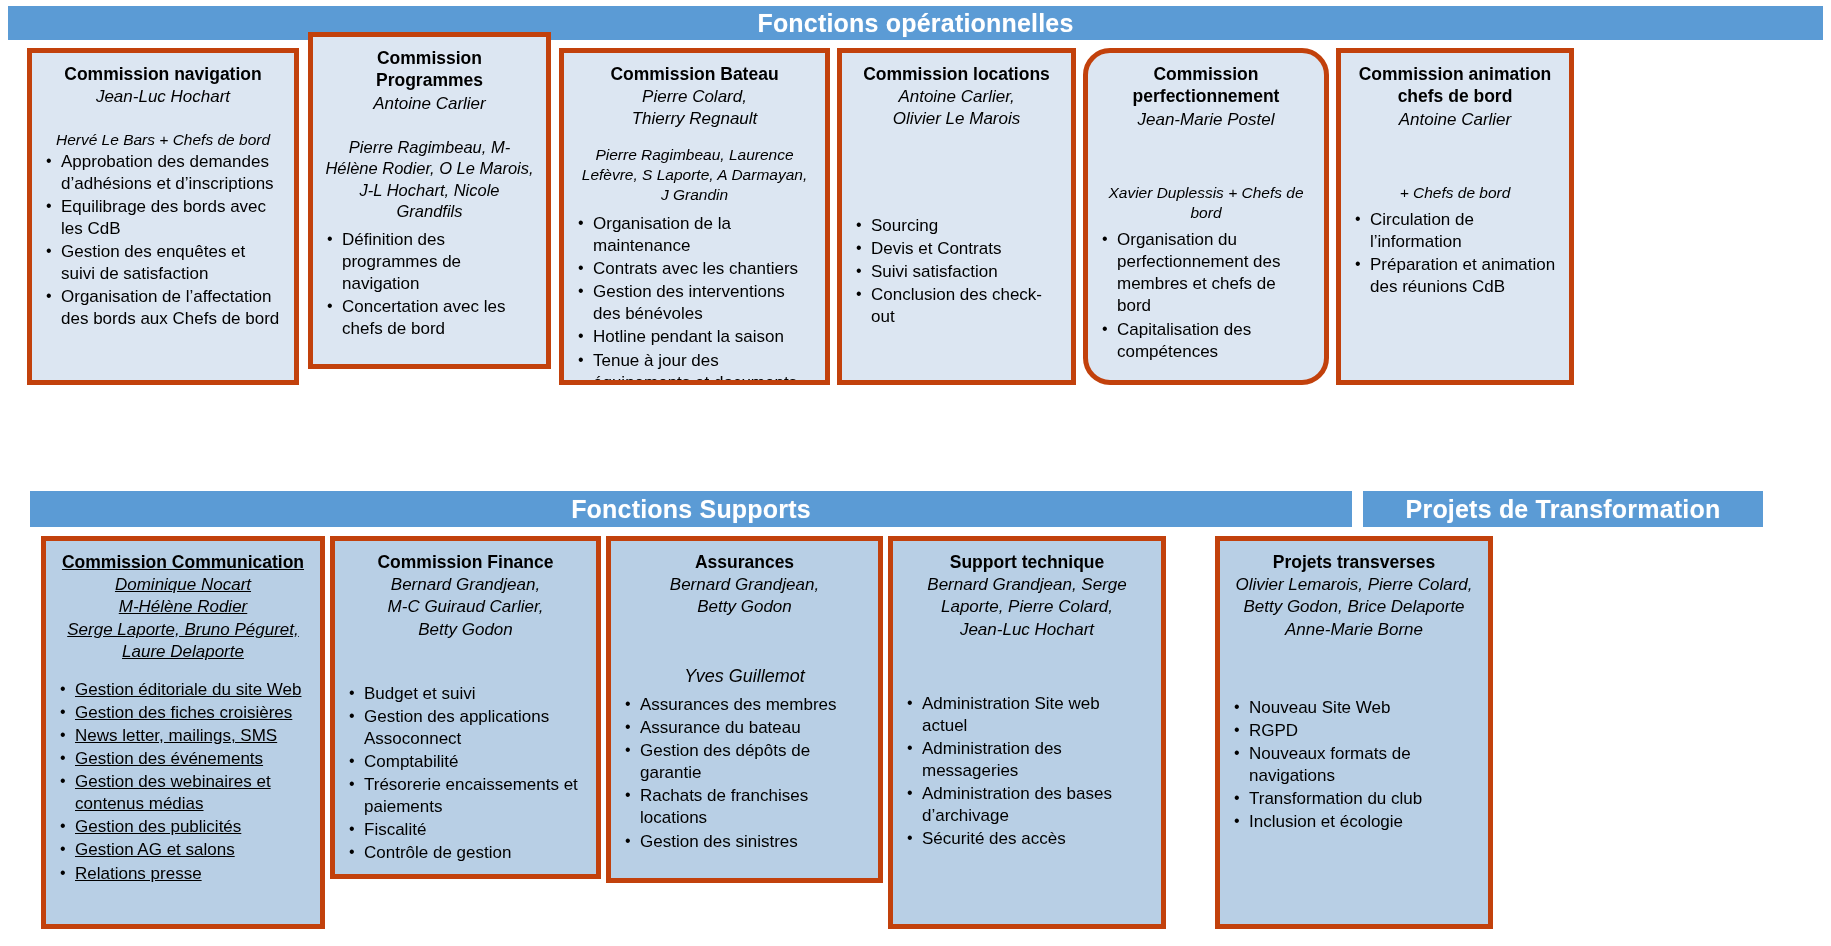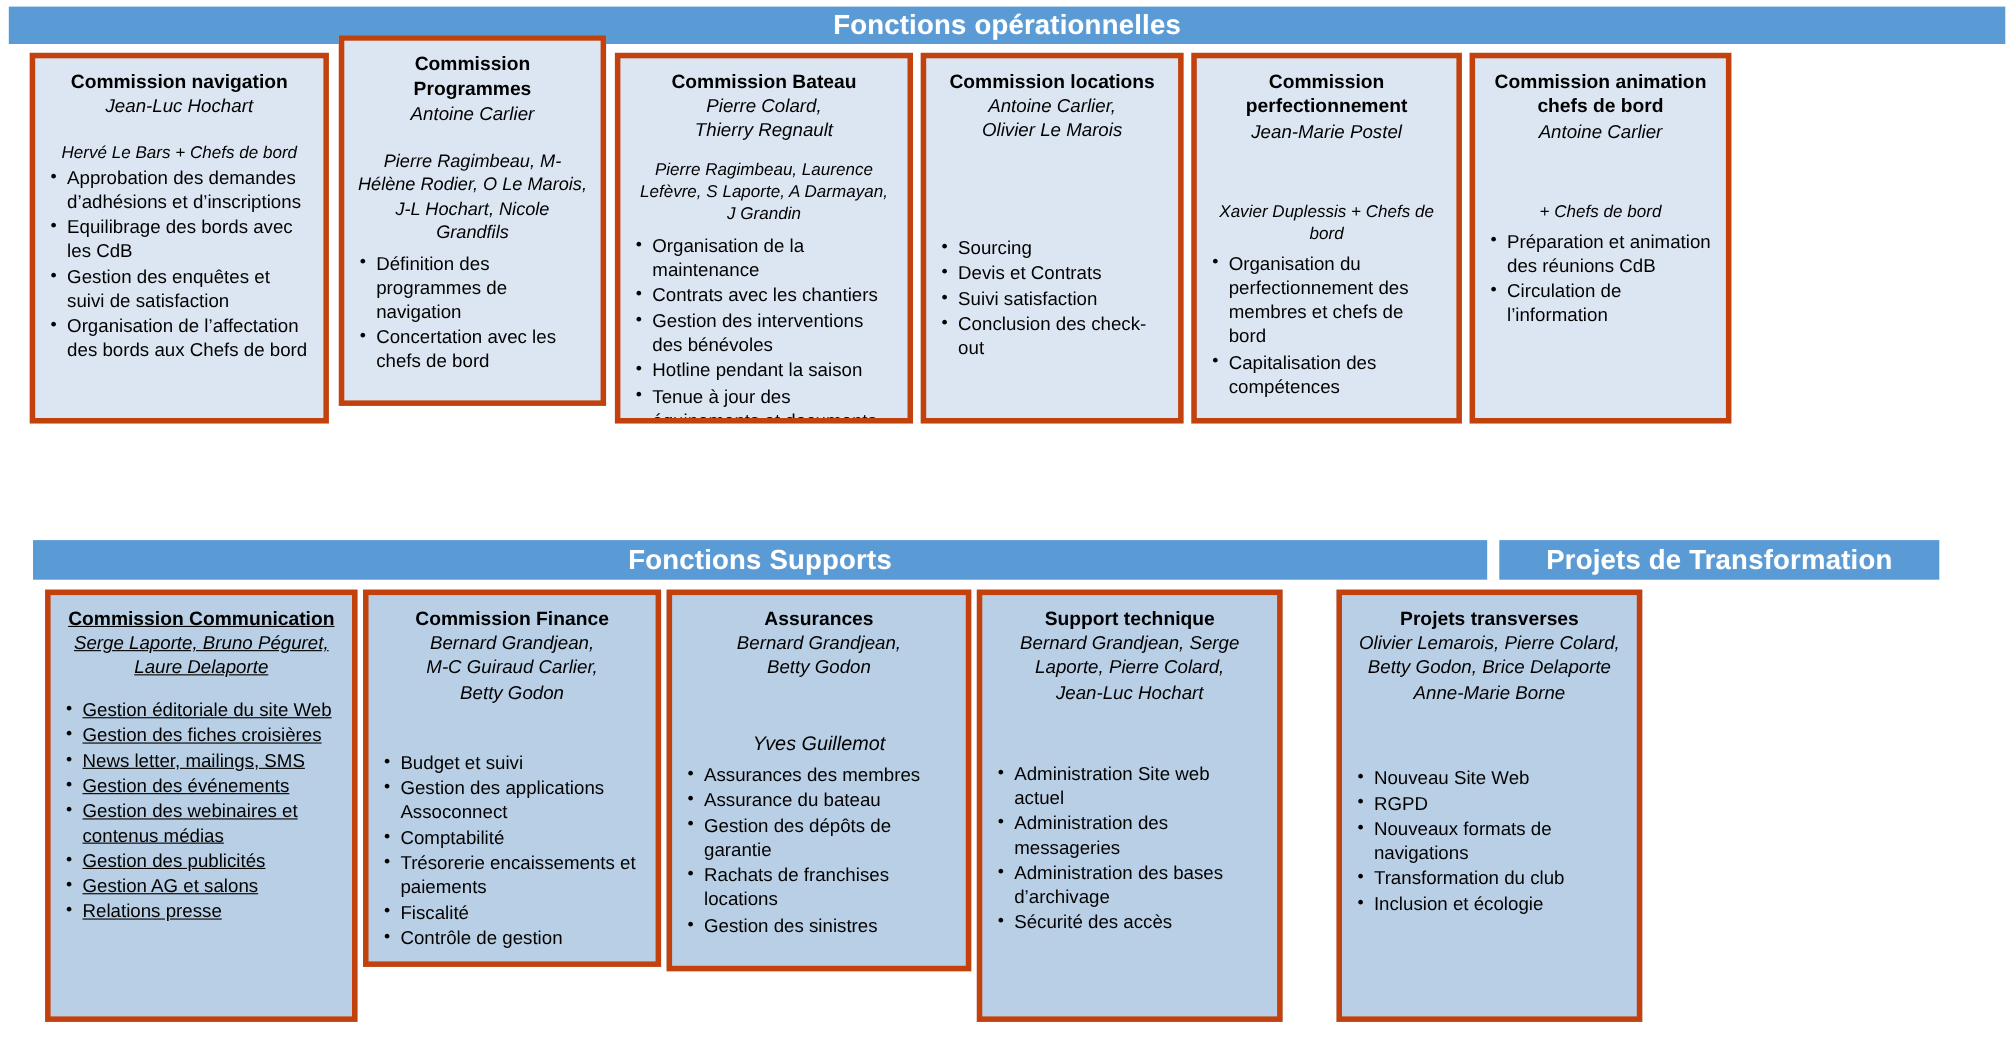--- a/index.html
+++ b/index.html
@@ -110,21 +110,21 @@
     top: -1px;
     font-size: 16px;
     line-height: 1.33;
   }
 
   
   #card-nav        { left: 8px;    top: 48px; width: 272px; height: 337px; }
   #card-prog       { left: 289px;  top: 32px; width: 243px; height: 337px; }
   #card-bateau     { left: 540px;  top: 48px; width: 271px; height: 337px; }
   #card-locations  { left: 818px;  top: 48px; width: 239px; height: 337px; }
-  #card-perf       { left: 1064px; top: 48px; width: 246px; height: 337px; }
+  #card-perf       { left: 1064px; top: 48px; width: 246px; height: 337px; border-radius: 27px; }
   #card-animation  { left: 1317px; top: 48px; width: 238px; height: 337px; }
 
   
   #card-com        { left: 22px;   top: 536px; width: 284px; height: 393px; text-decoration: underline; }
   #card-finance    { left: 311px;  top: 536px; width: 271px; height: 343px; }
   #card-assur      { left: 587px;  top: 536px; width: 277px; height: 347px; }
   #card-support    { left: 869px;  top: 536px; width: 278px; height: 393px; }
   #card-projets    { left: 1196px; top: 536px; width: 278px; height: 393px; }
 </style>
 </head>
@@ -201,31 +201,33 @@
     </ul>
   </div>
 
   <div class="card top" id="card-animation">
     <div class="card-title">Commission animation chefs de bord</div>
     <div class="card-leads">Antoine Carlier</div>
     <div class="spacer-xl" style="height:52px"></div>
     <div class="card-members">+ Chefs de bord</div>
     <div style="height:6px"></div>
     <ul class="bullets">
+      <li>Circulation de l’information</li>
       <li>Préparation et animation des réunions CdB</li>
-      <li>Circulation de l’information</li>
     </ul>
   </div>
 
   <div class="banner" id="banner-supports">Fonctions Supports</div>
 
   <div class="banner" id="banner-transformation">Projets de Transformation</div>
 
   <div class="card bottom" id="card-com">
     <div class="card-title">Commission Communication</div>
+    <div class="card-leads" style="white-space:pre-line">Dominique Nocart
+M-Hélène Rodier</div>
     <div class="card-leads" style="white-space:pre-line">Serge Laporte, Bruno Péguret,
 Laure Delaporte</div>
     <div style="height:16px"></div>
     <ul class="bullets">
       <li>Gestion éditoriale du site Web</li>
       <li>Gestion des fiches croisières</li>
       <li>News letter, mailings, SMS</li>
       <li>Gestion des événements</li>
       <li>Gestion des webinaires et contenus médias</li>
       <li>Gestion des publicités</li>

